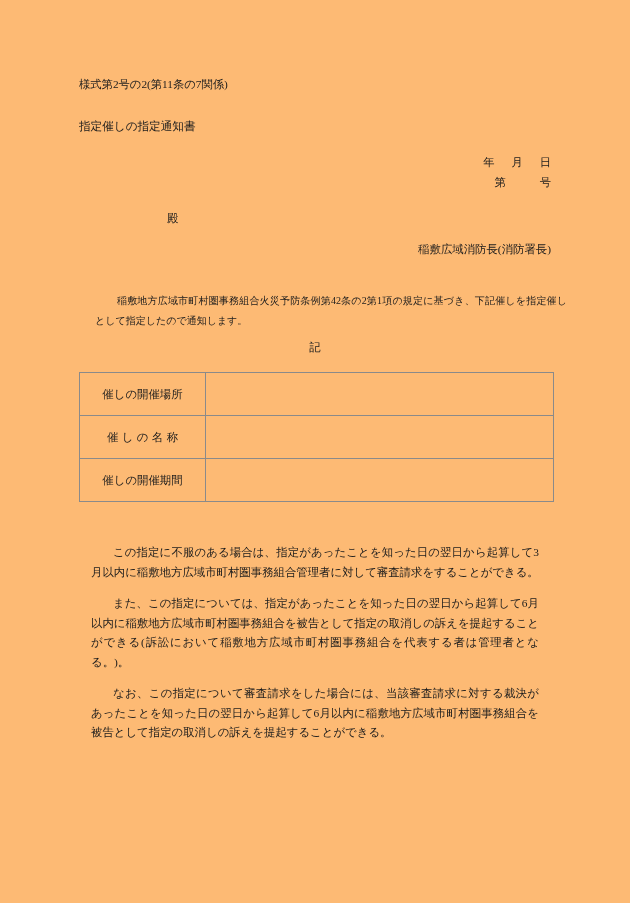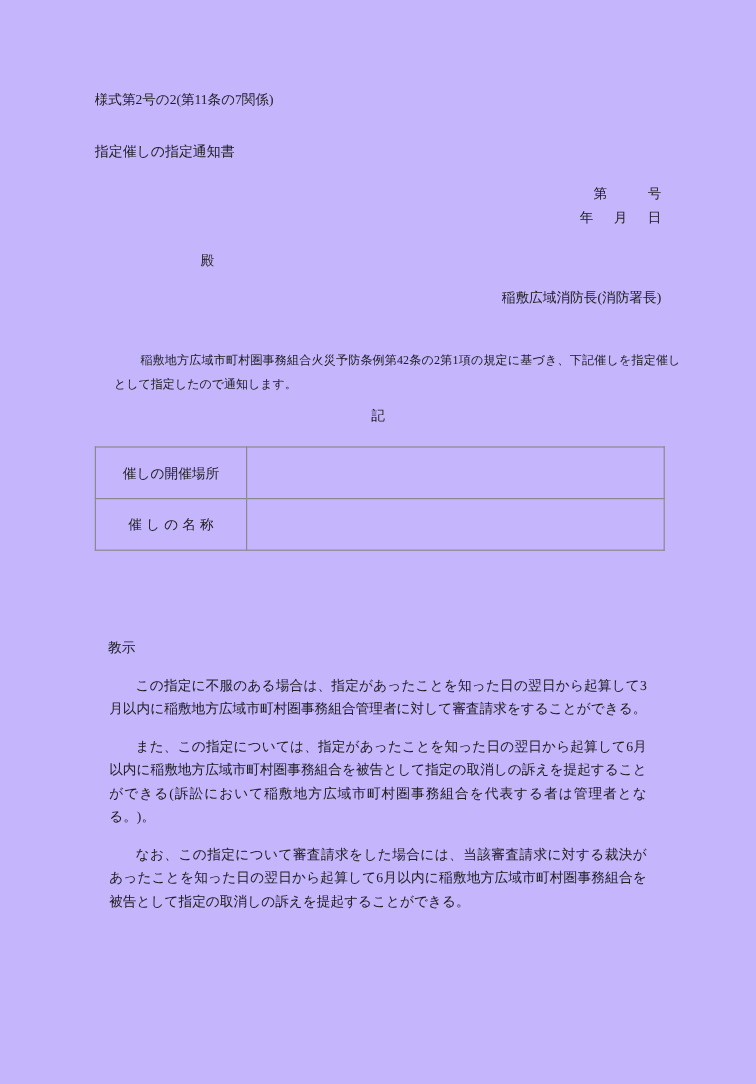--- a/index.html
+++ b/index.html
@@ -14,21 +14,21 @@
     font-family: "Liberation Serif", "DejaVu Serif", serif;
     color: #1c1c1c;
     overflow: hidden;
   }
   .page {
     position: absolute;
     left: 0;
     top: 0;
     width: 630px;
     height: 903px;
-    background: #c4b5fd;
+    background: #fdba74;
   }
   .content {
     position: absolute;
     left: 79px;
     top: 0;
     width: 472px;
   }
   
   .form-no {
     position: absolute;
@@ -155,22 +155,22 @@
 <body>
 
 <div class="page">
   <div class="content">
 
     <div class="form-no">様式第2号の2(第11条の7関係)</div>
 
     <div class="doc-title">指定催しの指定通知書</div>
 
     <div class="meta-block">
+      <span class="meta-row">年      月      日</span>
       <span class="meta-row">第            号</span>
-      <span class="meta-row">年      月      日</span>
     </div>
 
     <div class="recipient">殿</div>
 
     <div class="issuer">稲敷広域消防長(消防署長)</div>
 
     <div class="body-text">稲敷地方広域市町村圏事務組合火災予防条例第42条の2第1項の規定に基づき、下記催しを指定催しとして指定したので通知します。</div>
 
     <div class="ki-mark">記</div>
 
@@ -185,24 +185,31 @@
           </td>
         </tr>
         <tr>
           <td class="label-cell">
             <span class="label-spaced">催しの名称</span>
           </td>
           <td class="value-cell">
             <span></span>
           </td>
         </tr>
+        <tr>
+          <td class="label-cell">
+            <span>催しの開催期間</span>
+          </td>
+          <td class="value-cell">
+            <span></span>
+          </td>
+        </tr>
       </tbody>
     </table>
 
     <div class="notice">
-      <p class="notice-heading">教示</p>
       <p class="notice-para">この指定に不服のある場合は、指定があったことを知った日の翌日から起算して3月以内に稲敷地方広域市町村圏事務組合管理者に対して審査請求をすることができる。</p>
       <p class="notice-para">また、この指定については、指定があったことを知った日の翌日から起算して6月以内に稲敷地方広域市町村圏事務組合を被告として指定の取消しの訴えを提起することができる(訴訟において稲敷地方広域市町村圏事務組合を代表する者は管理者となる。)。</p>
       <p class="notice-para">なお、この指定について審査請求をした場合には、当該審査請求に対する裁決があったことを知った日の翌日から起算して6月以内に稲敷地方広域市町村圏事務組合を被告として指定の取消しの訴えを提起することができる。</p>
     </div>
 
   </div>
 </div>
 
 </body></html>

